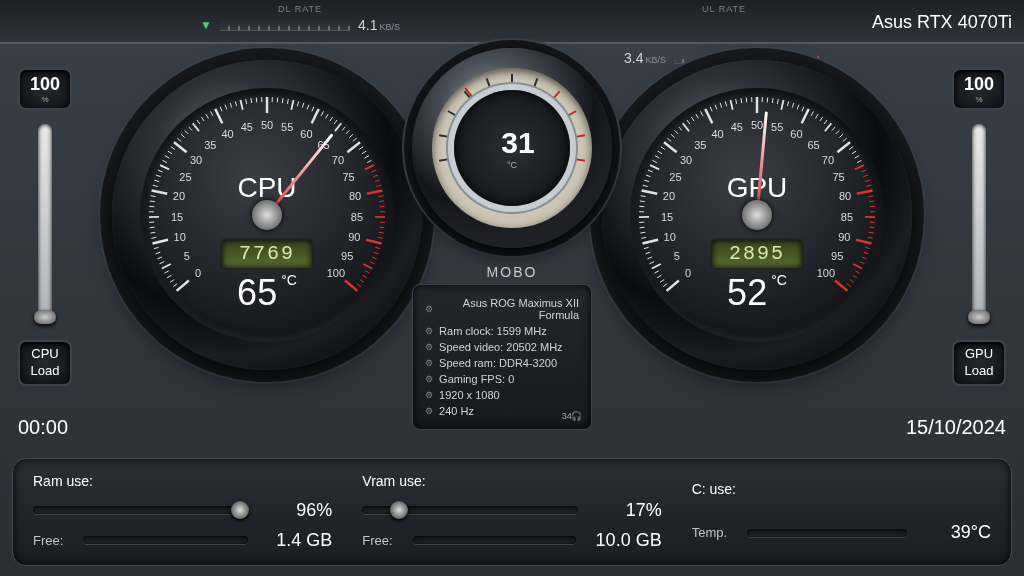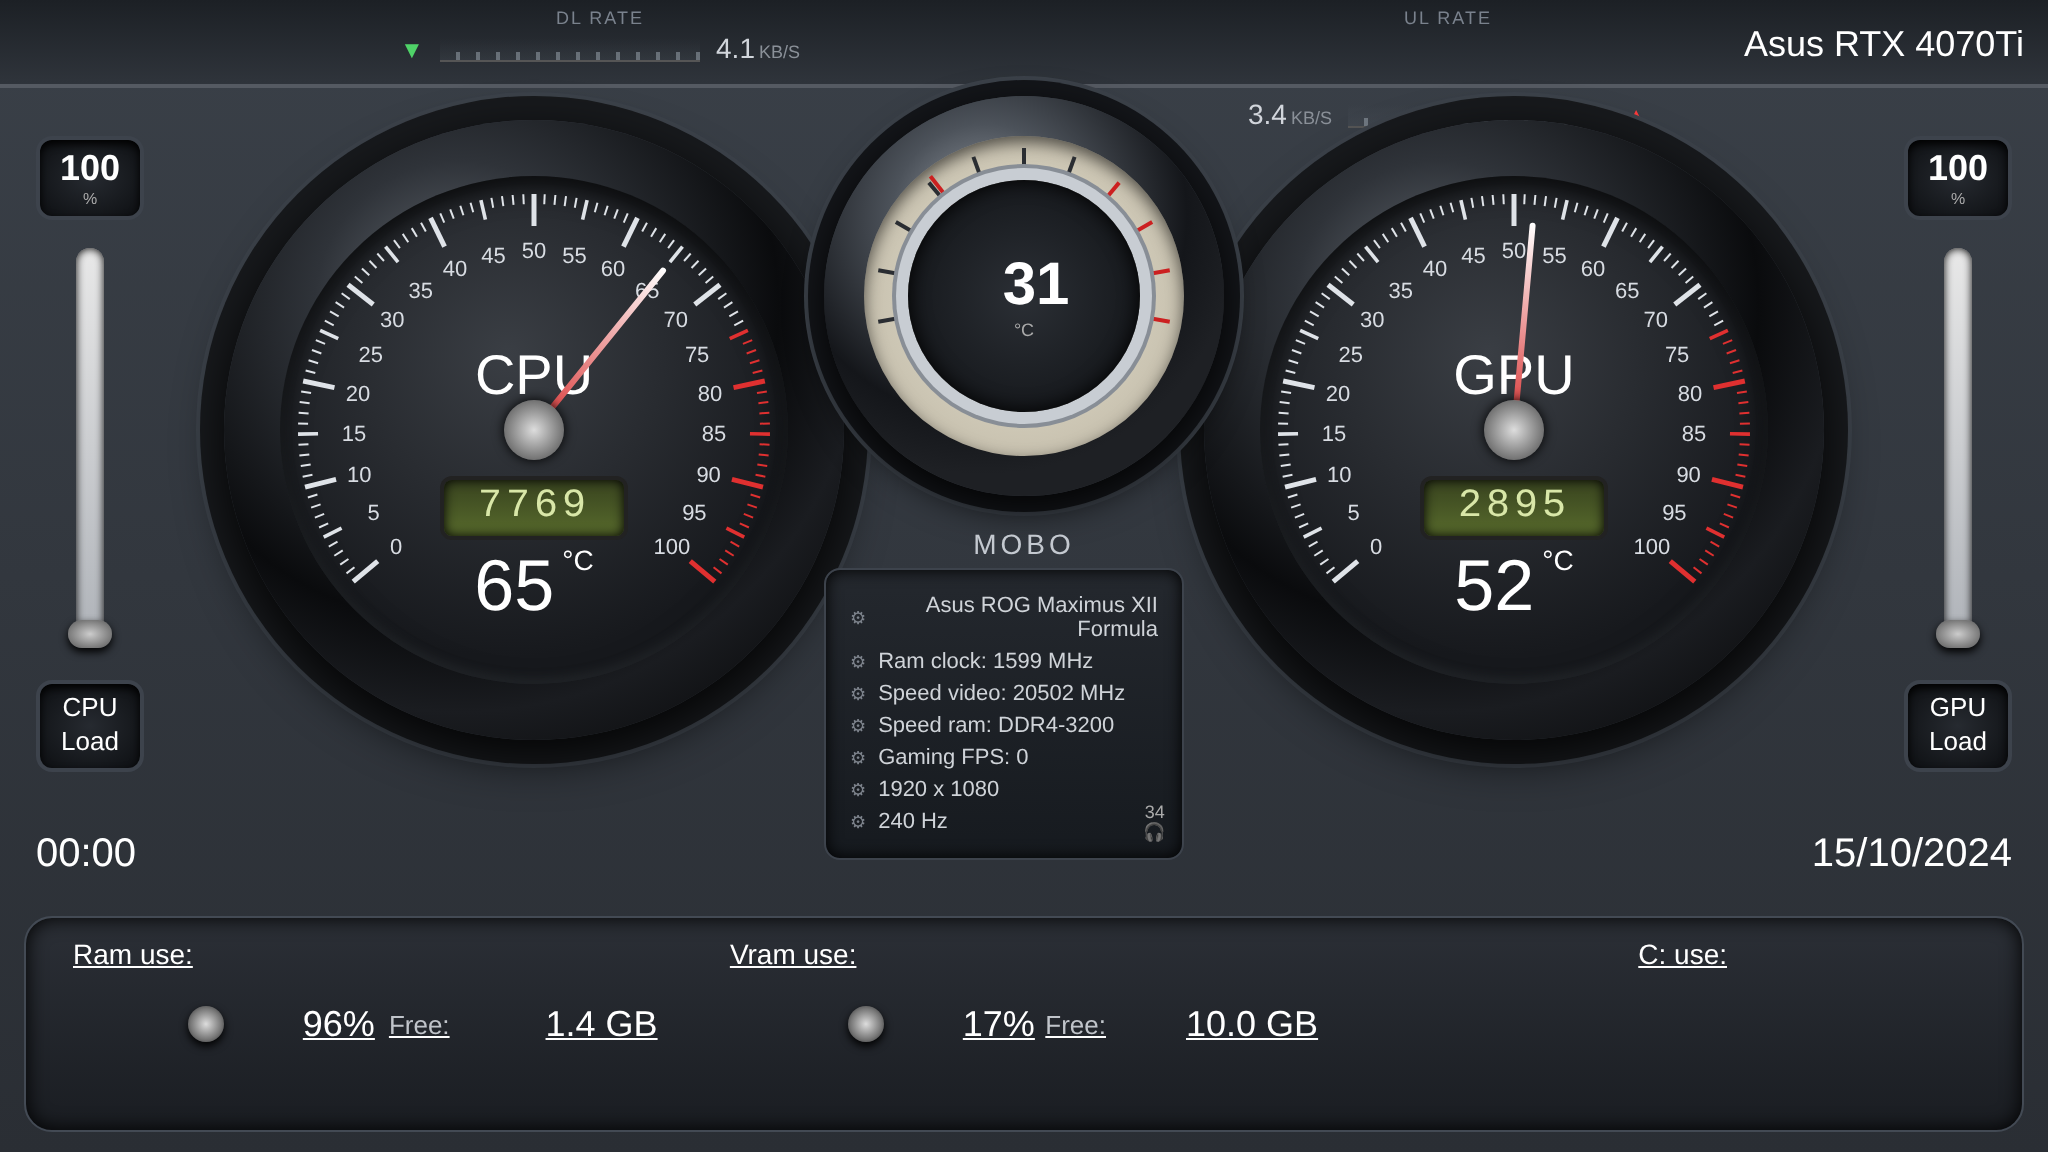--- a/index.html
+++ b/index.html
@@ -93,29 +93,29 @@
 .mobo-needle { position:absolute; left:50%; top:50%; width:2px; height:76px;
   background:#cc2020; transform-origin:50% 100%; }
 
 
 .info { position:absolute; left:50%; top:284px; width:180px; margin-left:-100px;
   padding:10px 12px; border-radius:8px;
   background:linear-gradient(#24282e,#161a1f); border:1px solid #3d434c;
   box-shadow:inset 0 0 8px #000; font-size:11px; color:#cfd3d8;text-align:right; }
 .info-row { display:flex; align-items:center; gap:6px; padding:2px 0; }
 .info-row::before { content:'⚙'; font-size:9px; color:#7d838c; }
-.vol { position:absolute; right:8px; bottom:8px; display:flex; flex-direction:column; align-items:center;}
+.vol { position:absolute; right:8px; bottom:8px; display:flex; flex-direction:row; align-items:center;}
 .vol span { font-size:9px; color:#aaa; }
 
 
 .usage-strip { position:absolute; left:12px; right:12px; bottom:10px; height:108px;
   border-radius:14px; background:linear-gradient(#2b2f36,#1a1d22);
   border:1px solid #434a54; box-shadow:inset 0 0 10px #000; padding:10px 20px;
   display:grid; grid-template-columns:1fr 1fr 1fr; gap:30px; }
-.usage-col { display:flex; flex-direction:row; justify-content:space-around;text-decoration:underline; }
+.usage-col { display:flex; flex-direction:column; justify-content:space-around; }
 .usage-label { font-size:14px; margin-bottom:2px; }
 .usage-row { display:flex; align-items:center; gap:20px; }
 .hslider { flex:1; height:8px; border-radius:4px; position:relative;
   background:linear-gradient(#0e1014,#24282e); box-shadow:inset 0 0 3px #000, 0 1px 0 #444; }
 .hslider-knob { position:absolute; top:-5px; width:18px; height:18px; border-radius:50%;
   background:radial-gradient(#ddd 0%, #777 60%, #222 100%); box-shadow:0 2px 4px #000; }
 .usage-val { font-size:18px; min-width:64px; text-align:right; }
 .free-label { font-size:13px; color:#c0c4ca; }
 </style>
 </head>
@@ -534,14 +534,19 @@
     </div>
     <div class="usage-row">
       <div class="free-label">Free:</div>
       <div class="hslider"></div>
       <div class="usage-val">10.0 GB</div>
     </div>
   </div>
 
   <div class="usage-col">
     <div class="usage-label">C: use:</div>
+    <div class="usage-row">
+      <div class="free-label">Temp.</div>
+      <div class="hslider"></div>
+      <div class="usage-val">39°C</div>
+    </div>
   </div>
 </div>
 
 </body></html>

